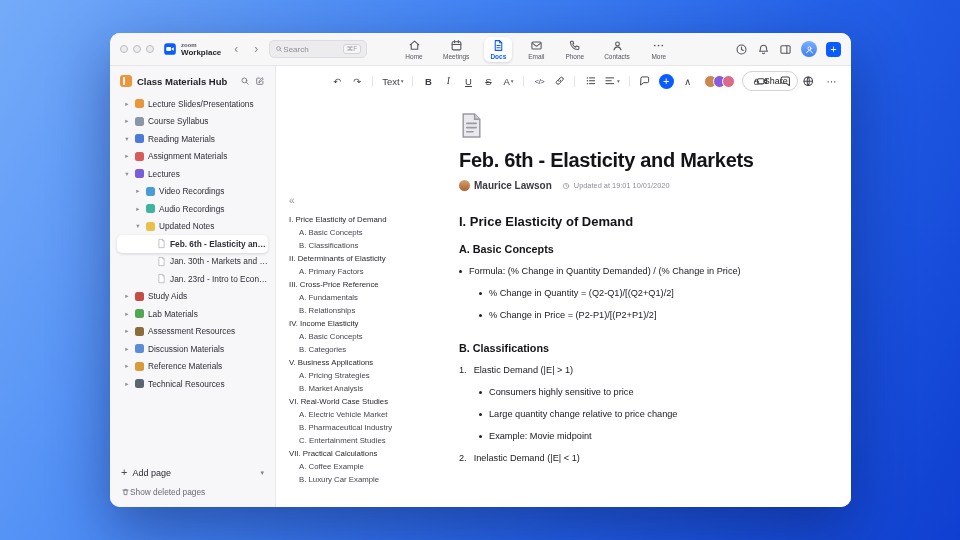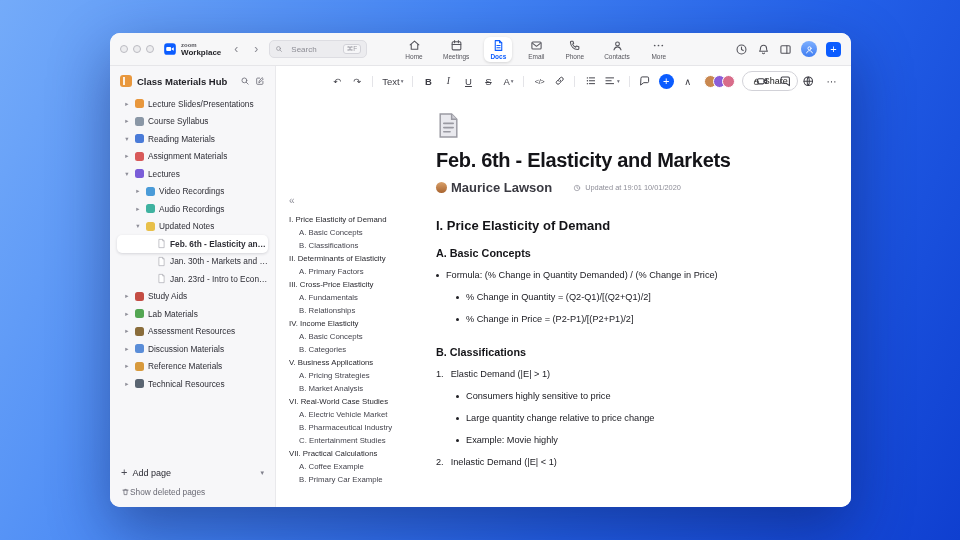--- a/index.html
+++ b/index.html
@@ -15,21 +15,21 @@
   .titlebar{height:33px;flex:none;background:#f7f7f8;border-bottom:1px solid #e6e6e9;
     display:flex;align-items:center;padding:0 10px;gap:6px;position:relative;}
   .traffic{display:flex;gap:5px;margin-right:3px;}
   .tl{width:8px;height:8px;border-radius:50%;border:1px solid #bcbcc2;background:#ededef;}
   .brand{display:flex;align-items:center;gap:4px;margin-right:2px;}
   .brand-ic{width:14px;height:14px;flex:none;}
   .brand-text{display:flex;flex-direction:column;line-height:1;}
   .brand-top{font-size:6px;color:#55555c;font-weight:700;}
   .brand-bottom{font-size:8px;color:#1f1f24;font-weight:700;margin-top:1px;}
   .navbtn{width:14px;height:16px;display:flex;align-items:center;justify-content:center;color:#8a8a92;font-size:12px;}
-  .searchbox{display:flex;align-items:center;gap:8px;height:18px;width:98px;background:#ececef;
+  .searchbox{display:flex;align-items:center;gap:0;height:18px;width:98px;background:#ececef;
     border:1px solid #dddde2;border-radius:5px;padding:0 5px;}
   .s-ic{width:8px;height:8px;color:#8c8c94;flex:none;}
   .s-ph{font-size:8px;color:#8c8c94;flex:1;}
   .s-kbd{font-size:6.5px;color:#9a9aa2;border:1px solid #d2d2d8;background:#f6f6f8;border-radius:3px;padding:1px 3px;line-height:1;}
   .tabs{position:absolute;left:290px;top:0;height:100%;display:flex;align-items:center;gap:10px;}
   .tab{display:flex;flex-direction:column;align-items:center;gap:1px;min-width:28px;color:#55555c;padding:2px 5px;border-radius:6px;}
   .tab-ic{width:13px;height:13px;}
   .tab-label{font-size:6.5px;}
   .tab.active{color:#0b5cff;background:#fff;box-shadow:0 1px 3px rgba(0,0,0,.14);}
   .tab.active .tab-label{font-weight:700;}
@@ -88,26 +88,26 @@
   .tbr{border:none;background:none;color:#3e3e46;width:15px;height:15px;display:flex;align-items:center;
     justify-content:center;font-size:10px;padding:0;font-family:inherit;}
   .tbr-ic2{width:12.5px;height:12.5px;}
 
   
   .doc-area{flex:1;position:relative;min-height:0;overflow:hidden;}
   .outline{position:absolute;left:13px;top:100px;width:156px;}
   .outline-collapse{font-size:10px;color:#8e8e98;margin-bottom:7px;line-height:1;}
   .outline-item{font-size:7.8px;line-height:13px;color:#28282e;white-space:nowrap;overflow:hidden;text-overflow:ellipsis;}
   .outline-item.l1{padding-left:10px;color:#45454e;}
-  .doc{position:absolute;left:160px;top:16px;right:26px;}
+  .doc{position:absolute;left:183px;top:16px;right:26px;}
   .doc-icon{width:25px;height:27px;margin-bottom:10px;}
   .doc-title{font-size:20px;font-weight:800;color:#141418;letter-spacing:-.3px;}
   .doc-meta{display:flex;align-items:center;gap:4px;margin-top:8px;}
   .meta-avatar{width:11px;height:11px;border-radius:50%;background:linear-gradient(#d9a06a,#a8642f);flex:none;}
-  .meta-name{font-size:13px;color:#3a3a42;font-weight:700;margin-right:17px;}
+  .meta-name{font-size:10px;color:#3a3a42;font-weight:700;margin-right:6px;}
   .meta-clock{width:8px;height:8px;color:#8e8e98;flex:none;}
   .meta-upd{font-size:7.4px;color:#8e8e98;}
   .h2{font-size:13px;font-weight:800;color:#141418;margin-top:23px;}
   .h3{font-size:10.8px;font-weight:800;color:#141418;margin-top:14px;}
   .li + .h3{margin-top:21px;}
   .li{display:flex;align-items:flex-start;gap:7px;margin-top:10px;font-size:9.2px;color:#202026;line-height:12px;}
   .li.lv1{margin-left:20px;}
   .dot{width:3px;height:3px;border-radius:50%;background:#202026;margin-top:4.5px;flex:none;}
   .n{flex:none;}
 </style>
@@ -500,36 +500,36 @@
 
         <div class="doc-area" data-name="document-area">
           <div class="outline" data-name="document-outline">
             <div class="outline-collapse" data-name="collapse-outline-icon">«</div>
             <div class="outline-list" data-name="outline-list">
                 <div class="outline-item" data-name="outline-item">I. Price Elasticity of Demand</div>
                 <div class="outline-item l1" data-name="outline-item">A. Basic Concepts</div>
                 <div class="outline-item l1" data-name="outline-item">B. Classifications</div>
                 <div class="outline-item" data-name="outline-item">II. Determinants of Elasticity</div>
                 <div class="outline-item l1" data-name="outline-item">A. Primary Factors</div>
-                <div class="outline-item" data-name="outline-item">III. Cross-Price Elasticity</div>
+                <div class="outline-item" data-name="outline-item">III. Cross-Price Reference</div>
                 <div class="outline-item l1" data-name="outline-item">A. Fundamentals</div>
                 <div class="outline-item l1" data-name="outline-item">B. Relationships</div>
                 <div class="outline-item" data-name="outline-item">IV. Income Elasticity</div>
                 <div class="outline-item l1" data-name="outline-item">A. Basic Concepts</div>
                 <div class="outline-item l1" data-name="outline-item">B. Categories</div>
                 <div class="outline-item" data-name="outline-item">V. Business Applications</div>
                 <div class="outline-item l1" data-name="outline-item">A. Pricing Strategies</div>
                 <div class="outline-item l1" data-name="outline-item">B. Market Analysis</div>
                 <div class="outline-item" data-name="outline-item">VI. Real-World Case Studies</div>
                 <div class="outline-item l1" data-name="outline-item">A. Electric Vehicle Market</div>
                 <div class="outline-item l1" data-name="outline-item">B. Pharmaceutical Industry</div>
                 <div class="outline-item l1" data-name="outline-item">C. Entertainment Studies</div>
                 <div class="outline-item" data-name="outline-item">VII. Practical Calculations</div>
                 <div class="outline-item l1" data-name="outline-item">A. Coffee Example</div>
-                <div class="outline-item l1" data-name="outline-item">B. Primary Car Example</div>
+                <div class="outline-item l1" data-name="outline-item">B. Luxury Car Example</div>
               </div>
           </div>
           <div class="doc" data-name="document">
             <div class="doc-icon" data-name="document-emoji-icon">
                 <svg class="svg" viewBox="0 0 24 26">
                   <path d="M4 2h11l5 5v17H4z" fill="#e9e9ee" stroke="#9a9aa2" stroke-width="1.4"></path>
                   <path d="M15 2v5h5" fill="#cfcfd6" stroke="#9a9aa2" stroke-width="1.4"></path>
                   <path d="M7.5 11h9M7.5 15h9M7.5 19h6" stroke="#9a9aa2" stroke-width="1.6" stroke-linecap="round"></path>
                 </svg>
               </div>
@@ -568,21 +568,21 @@
                 <div class="li lv1" data-name="bullet-item">
                   <span class="dot" data-name="bullet-icon"></span>
                   <span class="li-text" data-name="bullet-text">Consumers highly sensitive to price</span>
                 </div>
                 <div class="li lv1" data-name="bullet-item">
                   <span class="dot" data-name="bullet-icon"></span>
                   <span class="li-text" data-name="bullet-text">Large quantity change relative to price change</span>
                 </div>
                 <div class="li lv1" data-name="bullet-item">
                   <span class="dot" data-name="bullet-icon"></span>
-                  <span class="li-text" data-name="bullet-text">Example: Movie highly</span>
+                  <span class="li-text" data-name="bullet-text">Example: Movie midpoint</span>
                 </div>
                 <div class="li" data-name="numbered-item">
                   <span class="n" data-name="list-number">2.</span>
                   <span class="li-text" data-name="numbered-text">Inelastic Demand (|E| &lt; 1)</span>
                 </div>
               </div>
           </div>
         </div>
       </main>
     </div>

